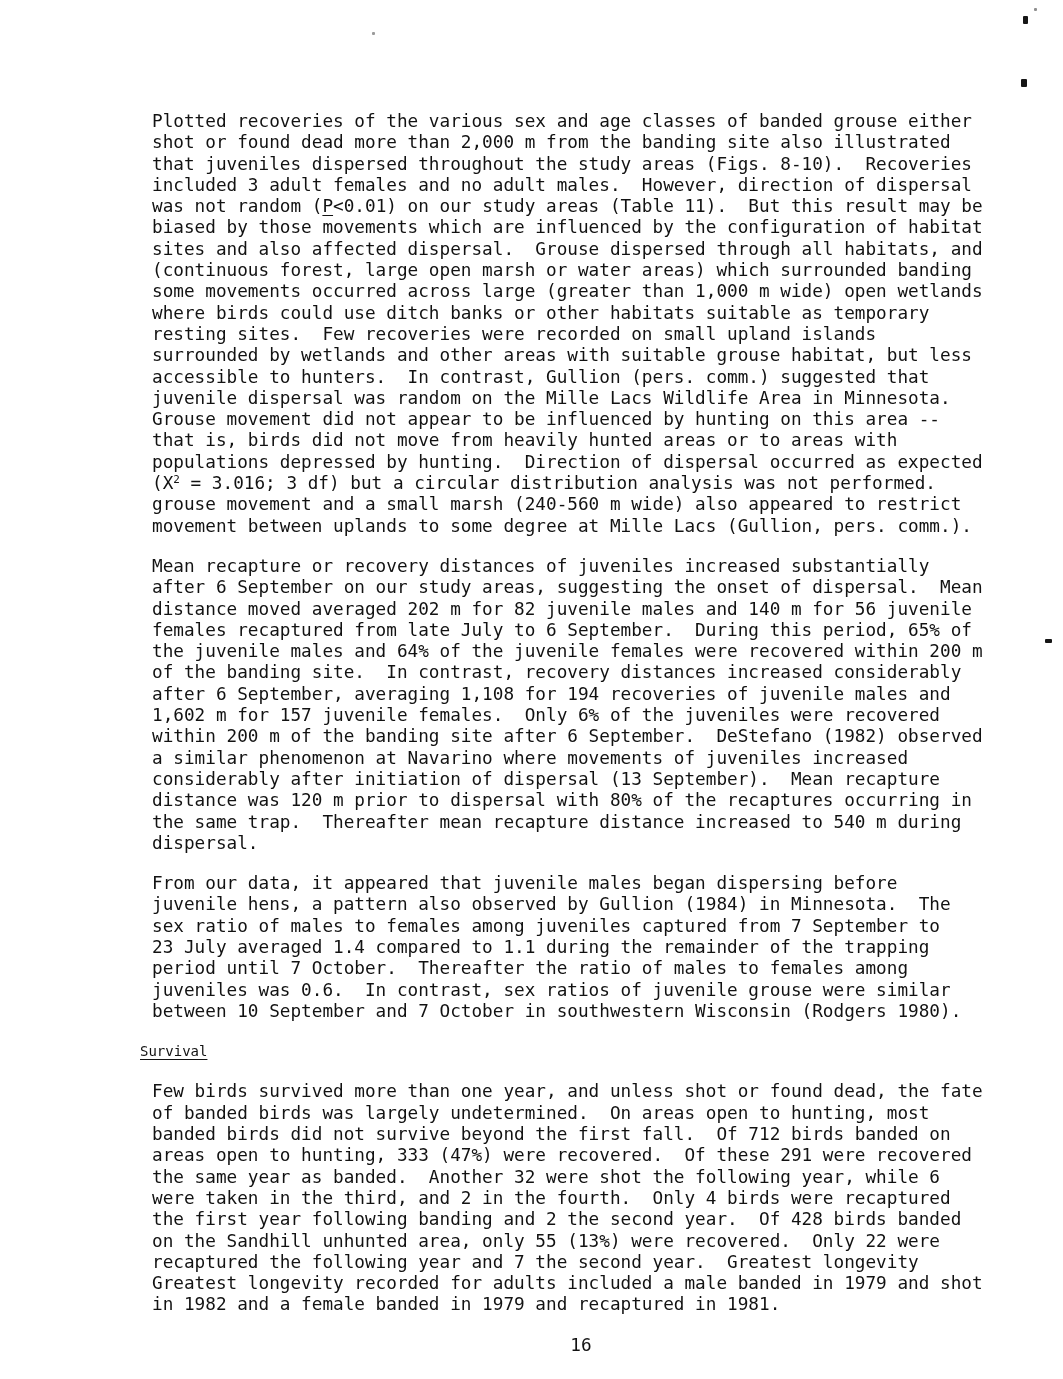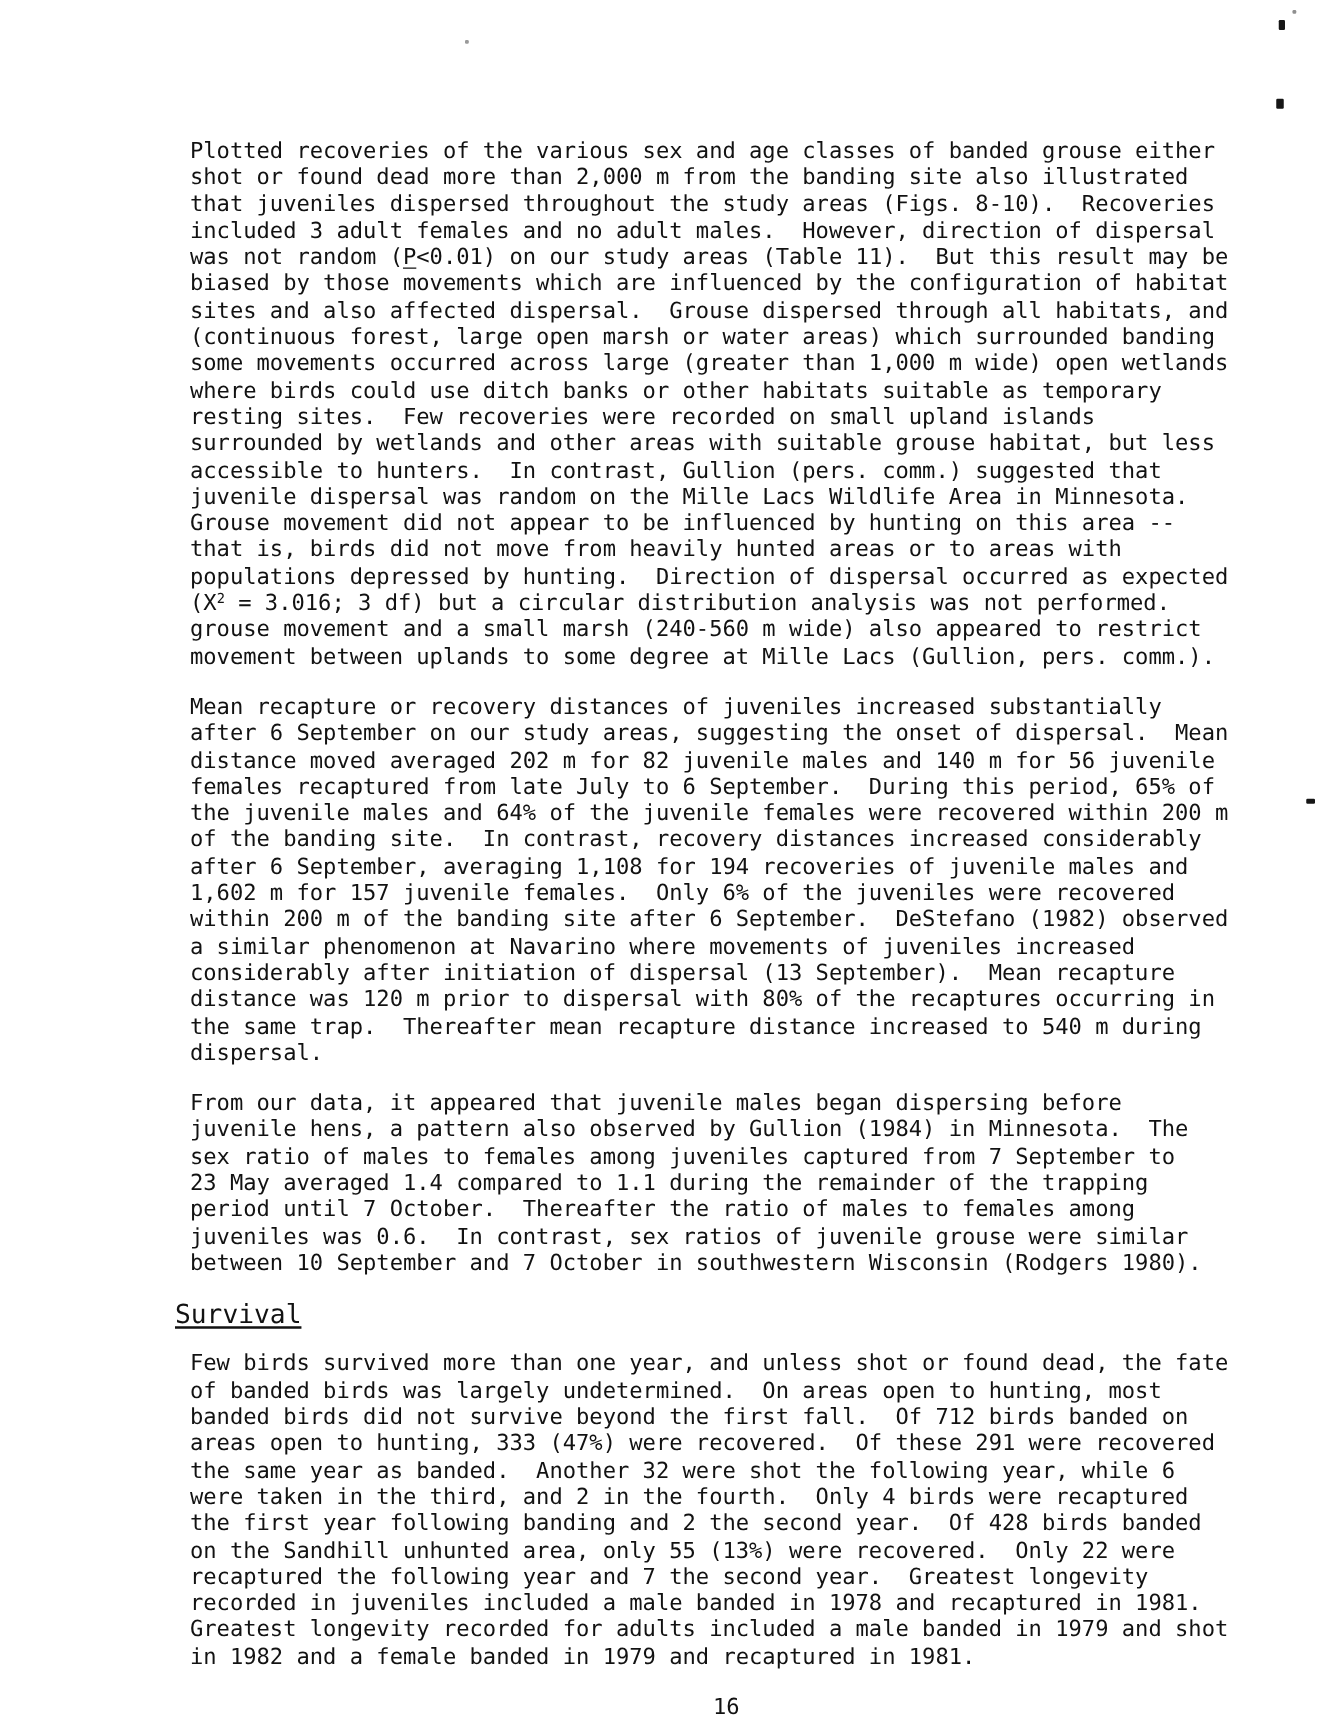--- a/index.html
+++ b/index.html
@@ -24,21 +24,21 @@
   .paragraph {
     margin: 0 0 19px 12px;
   }
   .line {
     white-space: pre;
     font-size: 17.7px;
     line-height: 21.3px;
     letter-spacing: 0px;
   }
   .heading {
-    font-size: 21px;
+    font-size: 14px;
     line-height: 21.3px;
     margin: 0 0 19px 0;
     text-decoration: underline;
     text-underline-offset: 3px;
     white-space: pre;
   }
   .line u {
     text-decoration: underline;
     text-underline-offset: 3px;
   }
@@ -107,37 +107,36 @@
         <div class="line">a similar phenomenon at Navarino where movements of juveniles increased</div>
         <div class="line">considerably after initiation of dispersal (13 September).  Mean recapture</div>
         <div class="line">distance was 120 m prior to dispersal with 80% of the recaptures occurring in</div>
         <div class="line">the same trap.  Thereafter mean recapture distance increased to 540 m during</div>
         <div class="line">dispersal.</div>
       </div>
       <div class="paragraph">
         <div class="line">From our data, it appeared that juvenile males began dispersing before</div>
         <div class="line">juvenile hens, a pattern also observed by Gullion (1984) in Minnesota.  The</div>
         <div class="line">sex ratio of males to females among juveniles captured from 7 September to</div>
-        <div class="line">23 May averaged 1.4 compared to 1.1 during the remainder of the trapping</div>
+        <div class="line">23 July averaged 1.4 compared to 1.1 during the remainder of the trapping</div>
         <div class="line">period until 7 October.  Thereafter the ratio of males to females among</div>
         <div class="line">juveniles was 0.6.  In contrast, sex ratios of juvenile grouse were similar</div>
         <div class="line">between 10 September and 7 October in southwestern Wisconsin (Rodgers 1980).</div>
       </div>
       <div class="heading">Survival</div>
       <div class="paragraph">
         <div class="line">Few birds survived more than one year, and unless shot or found dead, the fate</div>
         <div class="line">of banded birds was largely undetermined.  On areas open to hunting, most</div>
         <div class="line">banded birds did not survive beyond the first fall.  Of 712 birds banded on</div>
         <div class="line">areas open to hunting, 333 (47%) were recovered.  Of these 291 were recovered</div>
         <div class="line">the same year as banded.  Another 32 were shot the following year, while 6</div>
         <div class="line">were taken in the third, and 2 in the fourth.  Only 4 birds were recaptured</div>
         <div class="line">the first year following banding and 2 the second year.  Of 428 birds banded</div>
         <div class="line">on the Sandhill unhunted area, only 55 (13%) were recovered.  Only 22 were</div>
         <div class="line">recaptured the following year and 7 the second year.  Greatest longevity</div>
-        <div class="line">recorded in juveniles included a male banded in 1978 and recaptured in 1981.</div>
         <div class="line">Greatest longevity recorded for adults included a male banded in 1979 and shot</div>
         <div class="line">in 1982 and a female banded in 1979 and recaptured in 1981.</div>
       </div>
     </div>
   <div class="page-number">16</div>
 </div>
 
 <div class="speck speck-a"></div>
 <div class="speck speck-b"></div>
 <div class="speck speck-c"></div>

